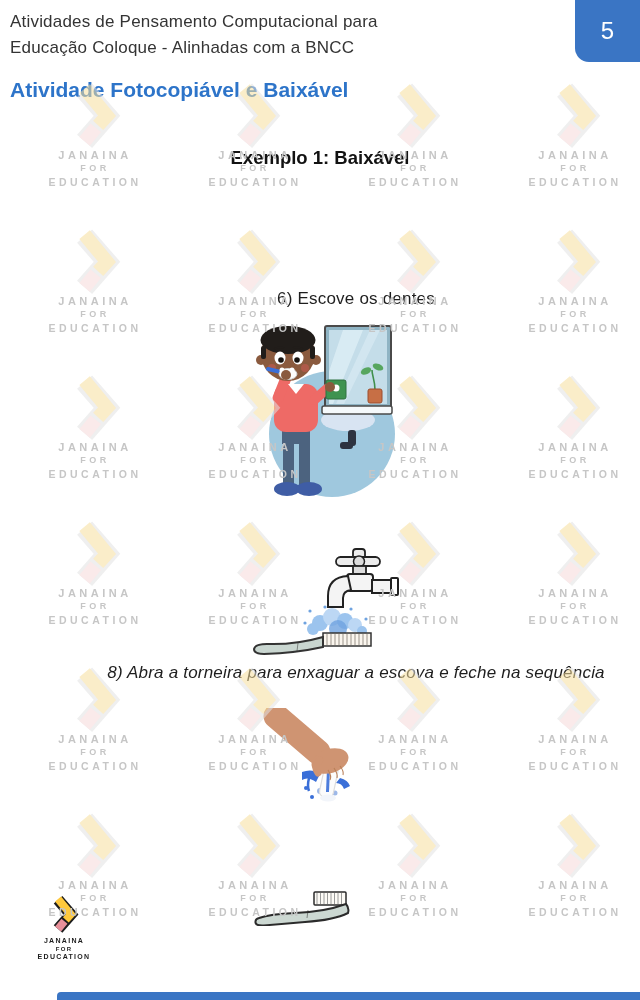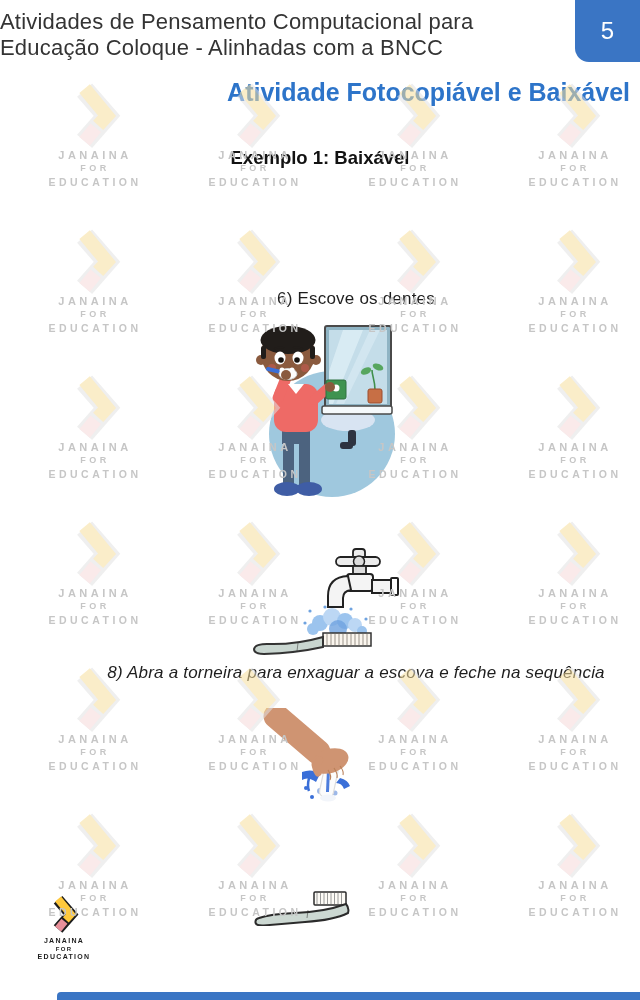--- a/index.html
+++ b/index.html
@@ -2,28 +2,28 @@
 <html style="--accent-blue: #3a75c4; --title-blue: #2d74c9; --logo-yellow: #ffc93d; --logo-pink: #e8909a; --watermark-yellow: #f7df9d; --watermark-pink: #f6d9da; --watermark-gray: #c6c6c6;"><head>
 <meta charset="utf-8">
 <style>
   html,body{margin:0;padding:0;background:#888;}
   #page{
     position:relative;width:640px;height:1000px;margin:0 auto;
     background:#ffffff;overflow:hidden;
     font-family:"Liberation Sans","DejaVu Sans",sans-serif;color:#222;
   }
   
-  .header-text{position:absolute;left:0;top:9px;width:500px;
-    font-size:22px;line-height:26px;color:#343434;letter-spacing:.2px;z-index:3;}
+  .header-text{position:absolute;left:10px;top:9px;width:500px;
+    font-size:17px;line-height:26px;color:#343434;letter-spacing:.2px;z-index:3;}
   .page-badge{position:absolute;right:0;top:0;width:65px;height:62px;
     background:var(--accent-blue,#3a75c4);border-radius:0 0 0 14px;
     display:flex;align-items:center;justify-content:center;
     color:#fff;font-size:24px;z-index:3;}
   .section-title{position:absolute;left:10px;top:78px;width:620px;
-    font-size:25px;font-weight:bold;color:var(--title-blue,#2d74c9);z-index:3;text-align:right;}
+    font-size:21px;font-weight:bold;color:var(--title-blue,#2d74c9);z-index:3;}
   .lesson-title{position:absolute;left:0;top:145px;width:640px;text-align:center;
     font-size:18.5px;font-weight:bold;line-height:25px;color:#121212;z-index:3;}
   
   .step-label{position:absolute;left:0;width:640px;text-align:center;
     font-size:17px;color:#1e1e1e;letter-spacing:.2px;z-index:3;white-space:pre-wrap;padding-left:36px;}
   .step-6{top:289px;} .step-7{top:506px;} .step-8{top:663px;font-style:italic;} .step-9{top:830px;}
   .illus{position:absolute;z-index:2;}
   .illus-boy{left:248px;top:318px;}
   .illus-faucet{left:250px;top:545px;}
   .illus-hand{left:262px;top:708px;}

